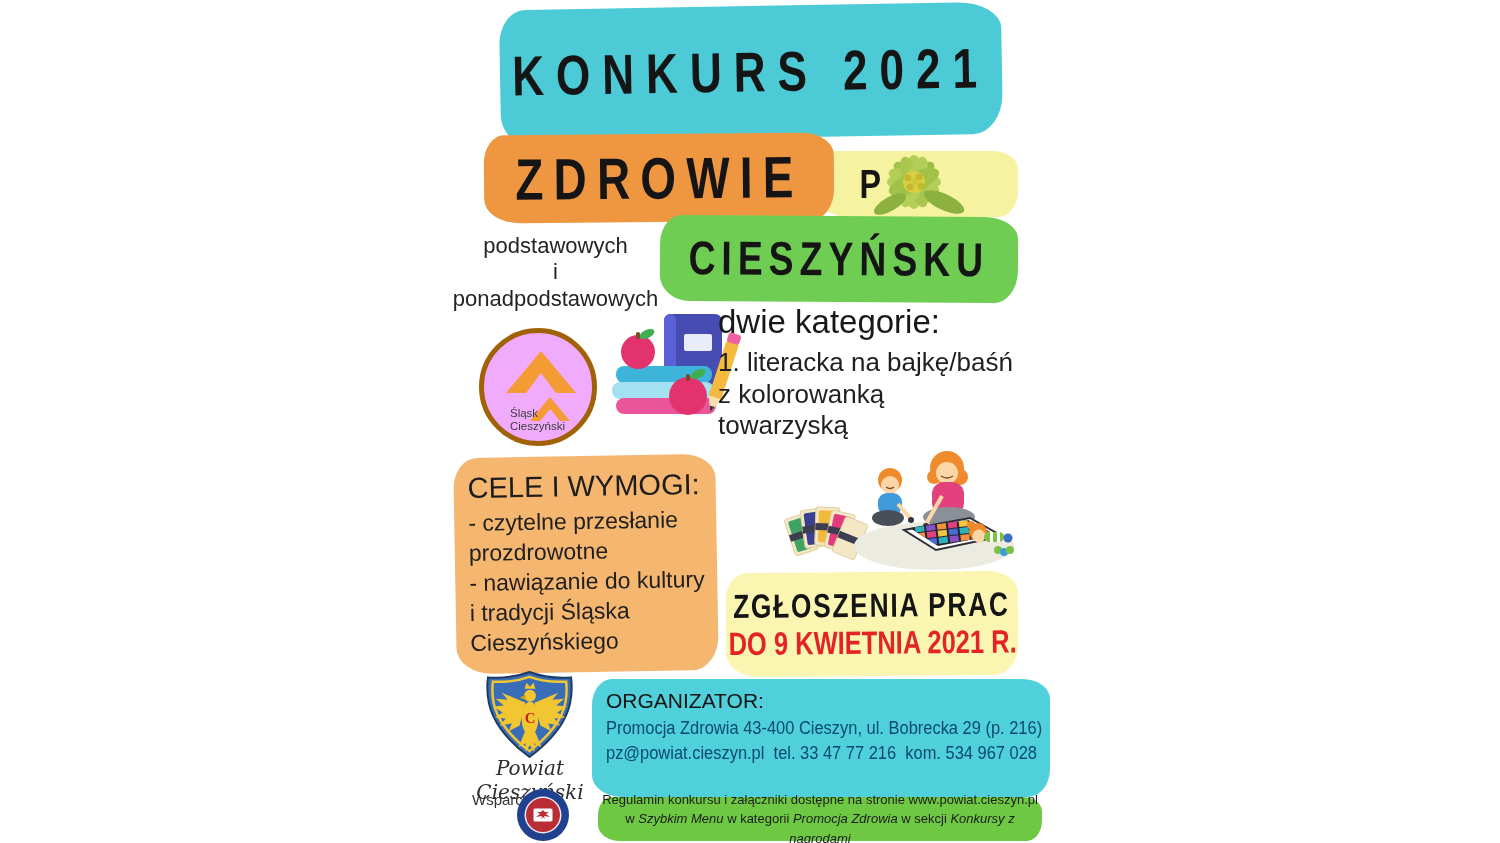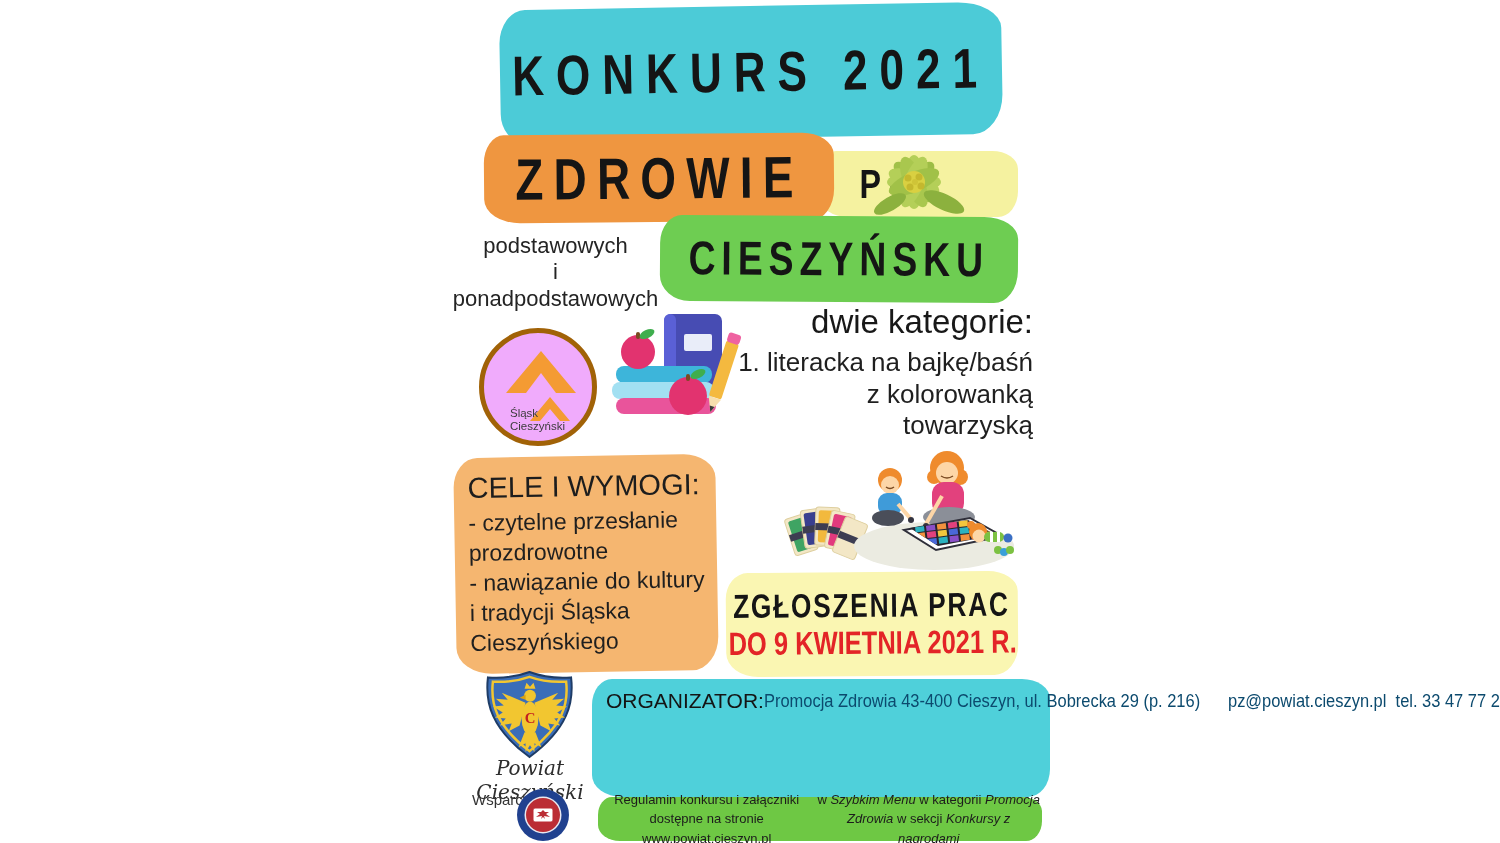--- a/index.html
+++ b/index.html
@@ -31,21 +31,21 @@
 
   .audience{position:absolute;left:448px;top:233px;width:215px;text-align:center;
             font-size:22px;line-height:1.2;color:#242424;}
 
   .slask-logo{position:absolute;left:479px;top:328px;width:118px;height:118px;background:#f0abfc;
               border:5px solid #a16207;border-radius:50%;box-sizing:border-box;}
   .slask-text{position:absolute;left:26px;top:74px;font-size:11.5px;line-height:1.15;color:#3c3c3c;}
 
   .books{position:absolute;left:612px;top:308px;}
 
-  .categories{position:absolute;left:718px;top:303px;width:315px;text-align:right;}
+  .categories{position:absolute;left:718px;top:303px;width:315px;text-align:left;}
   .categories-heading{font-size:33px;margin-bottom:6px;color:#181818;}
   .categories-line{font-size:26px;line-height:1.22;white-space:nowrap;}
 
   .blob-cele{left:455px;top:456px;width:262px;height:216px;background:#f5b670;
              border-radius:24px 32px 26px 36px / 30px 24px 34px 26px;transform:rotate(-1deg);
              flex-direction:column;align-items:flex-start;justify-content:flex-start;
              padding:14px 14px;box-sizing:border-box;}
   .cele-heading{font-size:29px;margin-bottom:4px;color:#1d1d1d;}
   .cele-line{font-size:23px;line-height:1.3;white-space:nowrap;}
 
@@ -60,29 +60,29 @@
   .zgl-line1{margin-bottom:2px;}
 
   .coat{position:absolute;left:482px;top:668px;}
   .powiat-caption{position:absolute;left:448px;top:756px;width:164px;text-align:center;
                   font-family:"DejaVu Serif",serif;font-style:italic;font-size:20px;color:#2e2e2e;}
   .wsparcie{position:absolute;left:472px;top:791px;font-size:15px;color:#333;}
   .sanitary{position:absolute;left:516px;top:788px;}
 
   .blob-organizator{left:592px;top:679px;width:458px;height:118px;background:#4fd0da;
                     border-radius:20px 28px 22px 30px / 26px 20px 28px 22px;
-                    flex-direction:row;align-items:flex-start;justify-content:flex-start;
+                    flex-direction:column;align-items:flex-start;justify-content:flex-start;
                     padding:10px 0 0 14px;box-sizing:border-box;}
   .org-label{font-size:21px;margin-bottom:3px;color:#141414;}
   .org-name{font-size:24px;font-weight:700;color:#101010;margin-bottom:9px;}
   .org-address,.org-contact{font-size:17.5px;color:#0c4a6e;line-height:1.45;}
 
   .footer-bar{left:598px;top:797px;width:444px;height:44px;background:#6ec844;
               border-radius:14px 20px 16px 22px / 18px 14px 20px 16px;
-              flex-direction:row;font-size:13px;line-height:1.5;color:#1c1c1c;text-align:center;}
+              flex-direction:column;font-size:13px;line-height:1.5;color:#1c1c1c;text-align:center;}
   .footer-bar i{font-style:italic;}
 </style>
 </head>
 <body>
 
 <div class="poster">
 
   <div class="blob blob-title">
     <span class="condensed">KONKURS 2021</span>
   </div>

